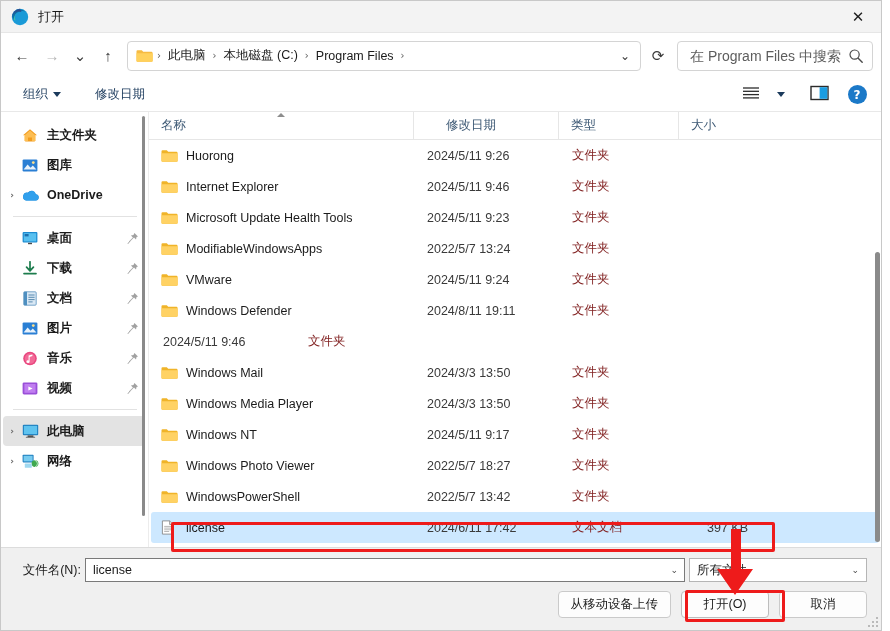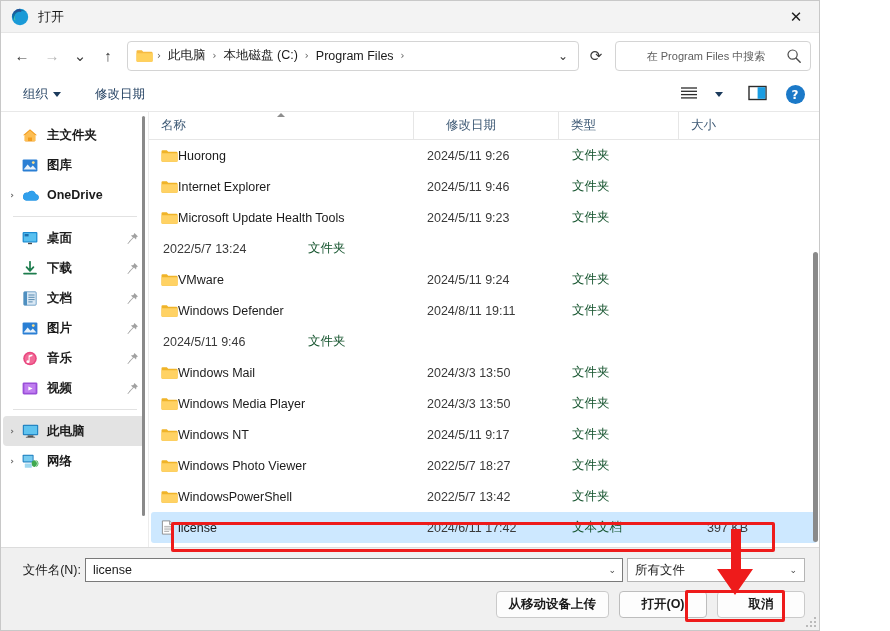--- a/index.html
+++ b/index.html
@@ -5,21 +5,21 @@
   * { box-sizing: border-box; }
   html, body {
     margin: 0; padding: 0;
     width: 890px; height: 631px;
     overflow: hidden;
     font-family: "Liberation Sans", "DejaVu Sans", sans-serif;
     background: #ffffff;
   }
   #dialog {
     position: relative;
-    width: 820px; height: 631px;
+    width: 882px; height: 631px;
     background: #ffffff;
     border: 1px solid #c8c8c8;
     display: flex; flex-direction: column;
   }
 
   
   .titlebar {
     height: 32px; min-height: 32px;
     background: #f3f3f3;
     display: flex; align-items: center;
@@ -82,23 +82,23 @@
 
   .searchbox {
     width: 196px; height: 30px;
     border: 1px solid #d4d4d4; border-radius: 4px;
     display: flex; align-items: center;
     padding: 0 8px 0 10px;
     background: #fff;
   }
   .searchbox input {
     flex: 1; border: none; outline: none;
-    font-size: 11px; color: #5a5a5a;
+    font-size: 14px; color: #5a5a5a;
     font-family: "Liberation Sans", sans-serif;
-    background: transparent; min-width: 0; text-align: center;
+    background: transparent; min-width: 0;
   }
   .searchbox input::placeholder { color: #5d5d5d; opacity: 1; }
   .search-glass { width: 16px; height: 16px; flex: 0 0 auto; }
 
   
   .cmdbar {
     height: 34px; min-height: 34px;
     display: flex; align-items: center;
     padding: 0 10px 0 14px;
     background: #ffffff;
@@ -211,23 +211,23 @@
   .row {
     height: 31px;
     display: flex; align-items: center;
     font-size: 12.5px; color: #1b1b1b;
     margin: 0 2px;
     border-radius: 3px;
     position: relative;
   }
   .row.selected { background: #cde8ff; }
   .cell { padding-left: 12px; white-space: nowrap; overflow: hidden; }
-  .cell.name { display: flex; align-items: center; gap: 0; padding-left: 10px; }
+  .cell.name { display: flex; align-items: center; gap: 8px; padding-left: 10px; }
   .cell.date { color: #3a3a3a; }
-  .cell.type { color: #14532d; }
+  .cell.type { color: #7f1d1d; }
   .cell.size { color: #3a3a3a; text-align: right; padding-left: 0; padding-right: 12px; }
   .ficon { width: 17px; min-width: 17px; height: 15px; display: flex; align-items: center; }
 
   .list-scrollbar {
     position: absolute; right: 1px; top: 0px;
     width: 5px; height: 100%;
   }
   .list-scroll-thumb {
     position: absolute; left: 0; top: 140px;
     width: 5px; height: 290px;
@@ -272,21 +272,20 @@
 
   .btn-row { display: flex; justify-content: flex-end; align-items: center; gap: 10px; padding-right: 0px; }
   .btn {
     height: 27px; min-width: 88px;
     border: 1px solid #cacaca; border-radius: 4px;
     background: #fdfdfd;
     font-size: 12.5px; color: #1b1b1b;
     display: flex; align-items: center; justify-content: center;
     padding: 0 12px;
     white-space: nowrap;
-    font-weight: bold;
   }
   .btn.default { border-color: #bdbdbd; }
 
   
   .anno { position: absolute; pointer-events: none; z-index: 40; }
   .anno-rect {
     border: 3px solid #ee1b1b;
     border-radius: 2px;
     background: transparent;
   }
@@ -651,20 +650,31 @@
                   </svg>
                 </span>
               </span>
               <span>Microsoft Update Health Tools</span>
             </div>
             <div class="cell date col-date">2024/5/11 9:23</div>
             <div class="cell type col-type">文件夹</div>
             <div class="cell size col-size"></div>
           </div>
           <div class="row">
+            <div class="cell name col-name">
+              <span class="ficon">
+                <span style="display: flex; align-items: center;">
+                  <svg width="17" height="14" viewBox="0 0 17 14">
+                    <path d="M0.5 2.2a1 1 0 0 1 1-1h4.3l1.4 1.5h8.3a1 1 0 0 1 1 1v8.1a1 1 0 0 1-1 1H1.5a1 1 0 0 1-1-1z" fill="#f0b429"></path>
+                    <path d="M0.5 4.3h16.3v7.5a1 1 0 0 1-1 1H1.5a1 1 0 0 1-1-1z" fill="#ffd264"></path>
+                  </svg>
+                </span>
+              </span>
+              <span>ModifiableWindowsApps</span>
+            </div>
             <div class="cell date col-date">2022/5/7 13:24</div>
             <div class="cell type col-type">文件夹</div>
             <div class="cell size col-size"></div>
           </div>
           <div class="row">
             <div class="cell name col-name">
               <span class="ficon">
                 <span style="display: flex; align-items: center;">
                   <svg width="17" height="14" viewBox="0 0 17 14">
                     <path d="M0.5 2.2a1 1 0 0 1 1-1h4.3l1.4 1.5h8.3a1 1 0 0 1 1 1v8.1a1 1 0 0 1-1 1H1.5a1 1 0 0 1-1-1z" fill="#f0b429"></path>

